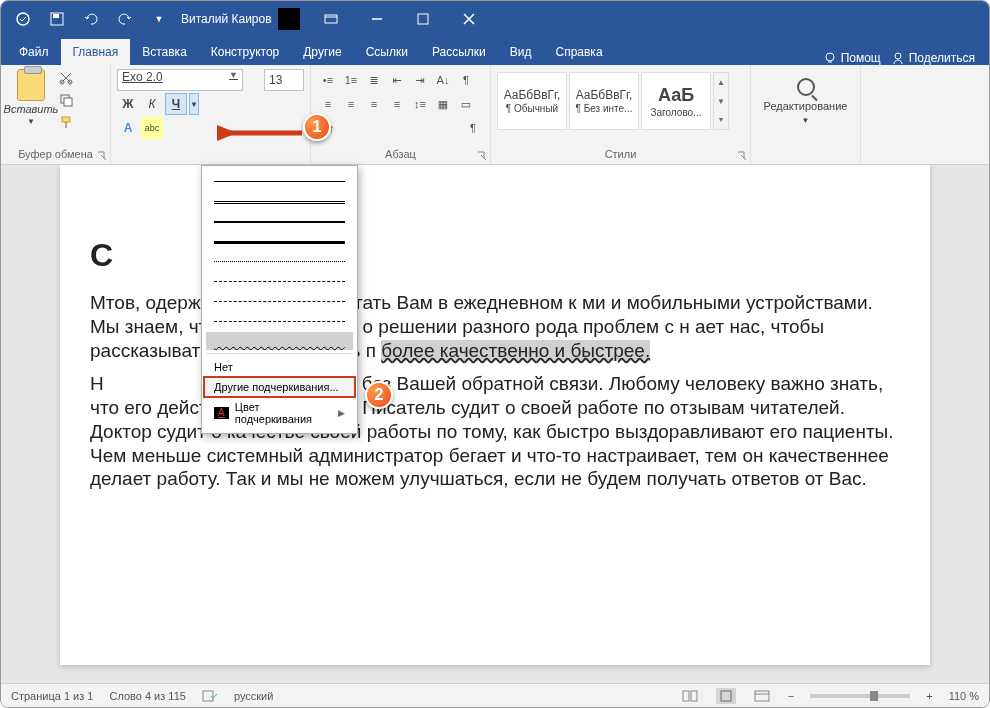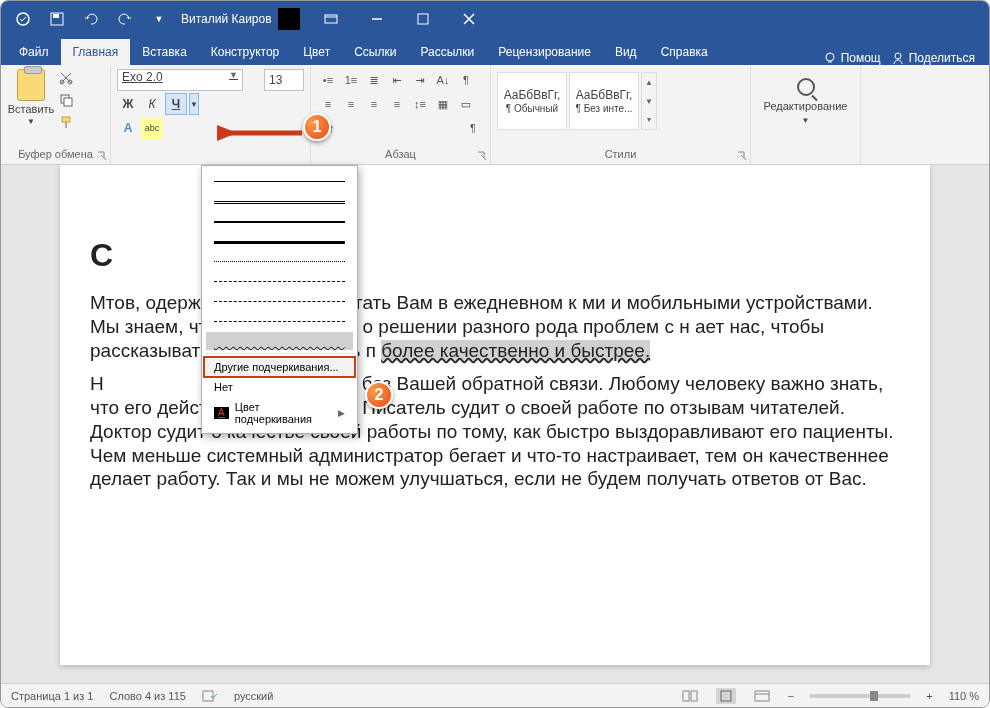--- a/index.html
+++ b/index.html
@@ -24,21 +24,21 @@
 .tabs .right-cmds .cmd { display: flex; align-items: center; gap: 4px; cursor: pointer; font-size: 12px; }
 .tabs .right-cmds .ico { width: 14px; height: 14px; display: inline-block; }
 
 
 .ribbon { height: 100px; background: #f3f3f3; border-bottom: 1px solid #d0d0d0; display: flex; font-size: 11px; color: #444; }
 .group { border-right: 1px solid #e0e0e0; padding: 4px 6px 2px 6px; display: flex; flex-direction: column; position: relative; }
 .group .glabel { text-align: center; font-size: 11px; color: #666; margin-top: auto; padding: 2px 0; }
 .group .dlg-launcher { position: absolute; right: 2px; bottom: 2px; width: 12px; height: 12px; display:flex; align-items:center; justify-content:center; cursor:pointer; }
 
 .clipboard { width: 110px; }
-.clipboard .row1 { display: flex; height: 64px; }
+.clipboard .row1 { display: flex; height: 64px; font-style: italic; }
 .clipboard .paste { width: 48px; display: flex; flex-direction: column; align-items: center; gap: 2px; cursor: pointer; }
 .clipboard .paste .picon { width: 28px; height: 32px; background: #f9d978; border: 1px solid #bba24a; border-radius: 3px; position: relative; }
 .clipboard .paste .picon::before { content: ""; position: absolute; top: -4px; left: 6px; width: 16px; height: 6px; background: #ccc; border: 1px solid #999; border-radius: 2px; }
 .clipboard .side { display: flex; flex-direction: column; gap: 4px; }
 .clipboard .sbtn { width: 22px; height: 18px; display: flex; align-items: center; justify-content: center; cursor: pointer; }
 
 .fontgrp { width: 200px; }
 .fontgrp .row { display: flex; gap: 2px; align-items: center; margin-bottom: 2px; }
 .fontgrp .fontbox { flex: 1; height: 22px; background: #fff; border: 1px solid #c0c0c0; display: flex; align-items: flex-start; padding: 0 4px; font-size: 12px; cursor: pointer; text-decoration: underline; }
 .fontgrp .fontbox .dd { margin-left: auto; font-size: 9px; color: #666; }
@@ -165,24 +165,23 @@
         </svg>
       </div>
   </div>
 </div>
 
 <div class="tabs">
   <div class="tab">Файл</div>
   <div class="tab active">Главная</div>
   <div class="tab">Вставка</div>
   <div class="tab">Конструктор</div>
-  <div class="tab">Цвет</div>
+  <div class="tab">Другие</div>
   <div class="tab">Ссылки</div>
   <div class="tab">Рассылки</div>
-  <div class="tab">Рецензирование</div>
   <div class="tab">Вид</div>
   <div class="tab">Справка</div>
   <div class="sep"></div>
   <div class="right-cmds">
     <div class="cmd">
         <span class="ico">
           <svg width="14" height="14">
             <circle cx="7" cy="6" r="4" fill="none" stroke="#fff"></circle>
             <path d="M5 11h4" stroke="#fff"></path>
           </svg>
@@ -302,20 +301,24 @@
   <div class="group stylegrp">
     <div class="gallery">
       <div class="stylebox">
           <div class="sample">АаБбВвГг,</div>
           <div>¶ Обычный</div>
         </div>
       <div class="stylebox">
           <div class="sample">АаБбВвГг,</div>
           <div>¶ Без инте...</div>
         </div>
+      <div class="stylebox s3">
+          <div class="sample">АаБ</div>
+          <div>Заголово...</div>
+        </div>
       <div class="more">
           <div>▲</div>
           <div>▼</div>
           <div>▾</div>
         </div>
     </div>
     <div class="glabel">Стили</div>
     <div class="dlg-launcher">
         <svg width="10" height="10">
           <path d="M1 1h6v6M4 4l5 5" stroke="#888" fill="none"></path>
@@ -350,24 +353,24 @@
   <div class="uline u-thick"></div>
   <div class="uline u-heavy"></div>
   <div class="uline u-dotted"></div>
   <div class="uline u-dashed"></div>
   <div class="uline u-ldash"></div>
   <div class="uline u-dotdash"></div>
   <div class="uline u-wavy selected">
       <span>wwwwwwwwwwwwwwwwwwwww</span>
     </div>
   <div class="sep-line"></div>
+  <div class="txtitem">Нет</div>
   <div class="txtitem highlighted">
       <span>Другие подчеркивания...</span>
     </div>
-  <div class="txtitem">Нет</div>
   <div class="txtitem">
     <span class="color-swatch">A</span>
     <span>Цвет подчеркивания</span>
     <span class="sub-arrow">▶</span>
   </div>
 </div>
 
 <svg class="red-arrow" style="top:122px;left:216px" width="90" height="20">
   <defs>
       <marker id="ah" markerWidth="10" markerHeight="8" refX="2" refY="4" orient="auto">

